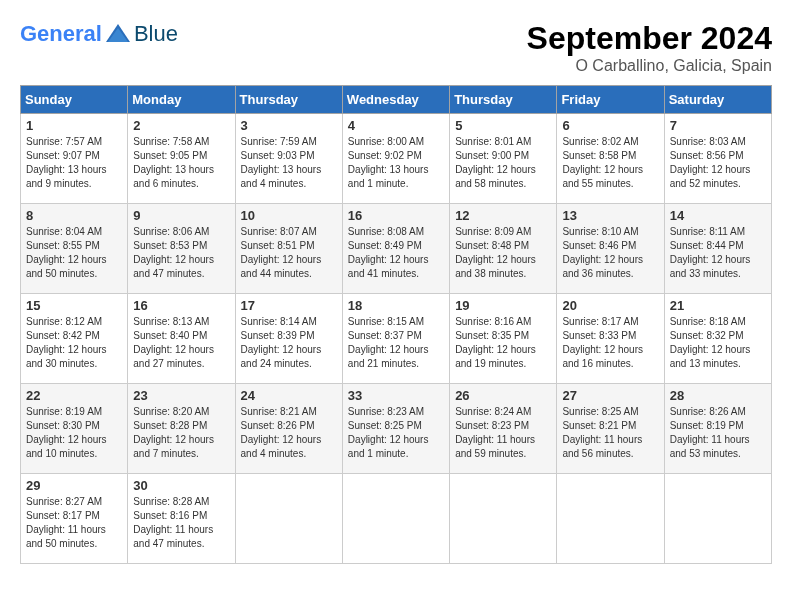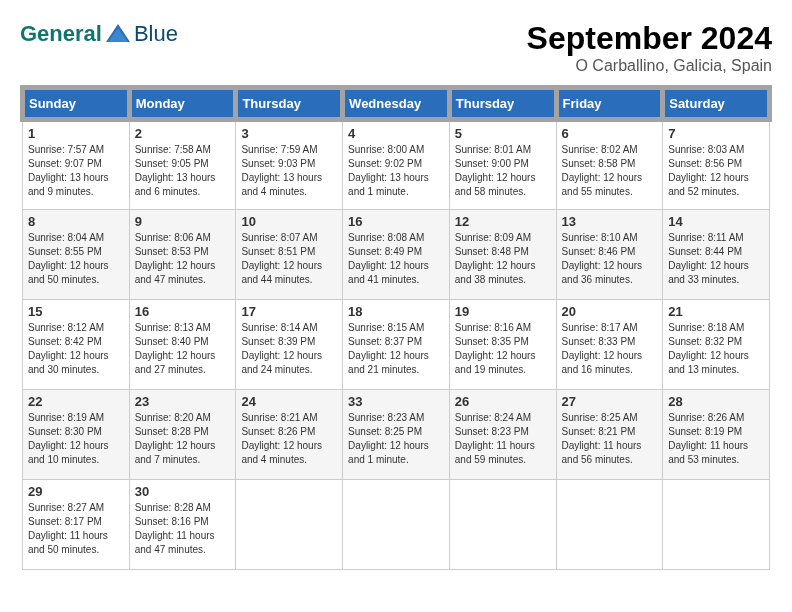--- a/index.html
+++ b/index.html
@@ -42,21 +42,21 @@
       border-collapse: collapse;
       table-layout: fixed;
     }
     thead th {
       background-color: #2a6ebb;
       color: #fff;
       font-size: 13px;
       font-weight: bold;
       padding: 6px 4px;
       text-align: left;
-      border: 5px solid #a3a3a3;
+      border: 1px solid #a3a3a3;
     }
     tbody td {
       border: 1px solid #ccc;
       vertical-align: top;
       padding: 4px 5px;
       font-size: 10.5px;
       color: #333;
       height: 90px;
     }
     .day-num {
@@ -77,21 +77,21 @@
     }
     td.empty {
       background: #f9f9f9;
     }
   </style>
 </head>
 <body>
 
 <div class="header">
   <div class="logo">
-    <span style="font-size:22px;font-weight:bold;color:#0f766e;">General</span>
+    <span style="font-size:22px;font-weight:bold;color:#3b82f6;">General</span>
     <svg class="logo-icon" viewBox="0 0 28 28" width="28" height="28">
       <polygon points="14,4 26,22 2,22" fill="#2a6ebb"></polygon>
       <polygon points="14,8 24,22 4,22" fill="#4a9de8" opacity="0.5"></polygon>
     </svg>
     <span style="font-size:22px;font-weight:normal;color:#0c4a6e;margin-left:2px;">Blue</span>
   </div>
   <div class="title-block">
     <div class="month-year">September 2024</div>
     <div class="location">O Carballino, Galicia, Spain</div>
   </div>

